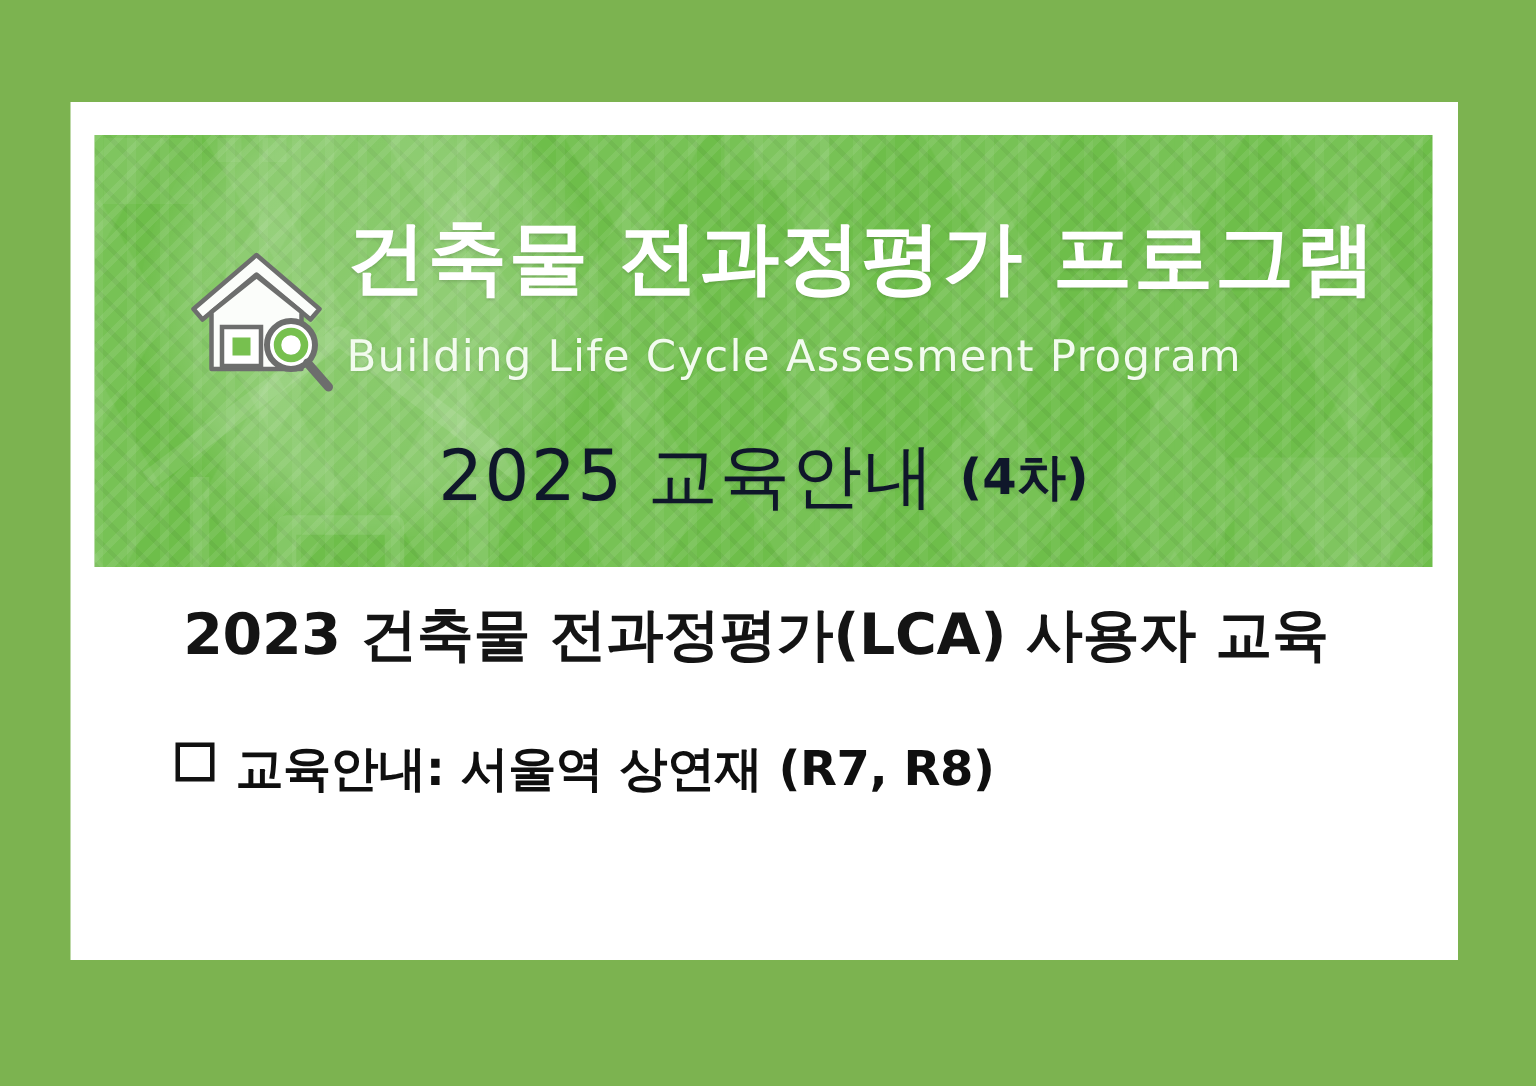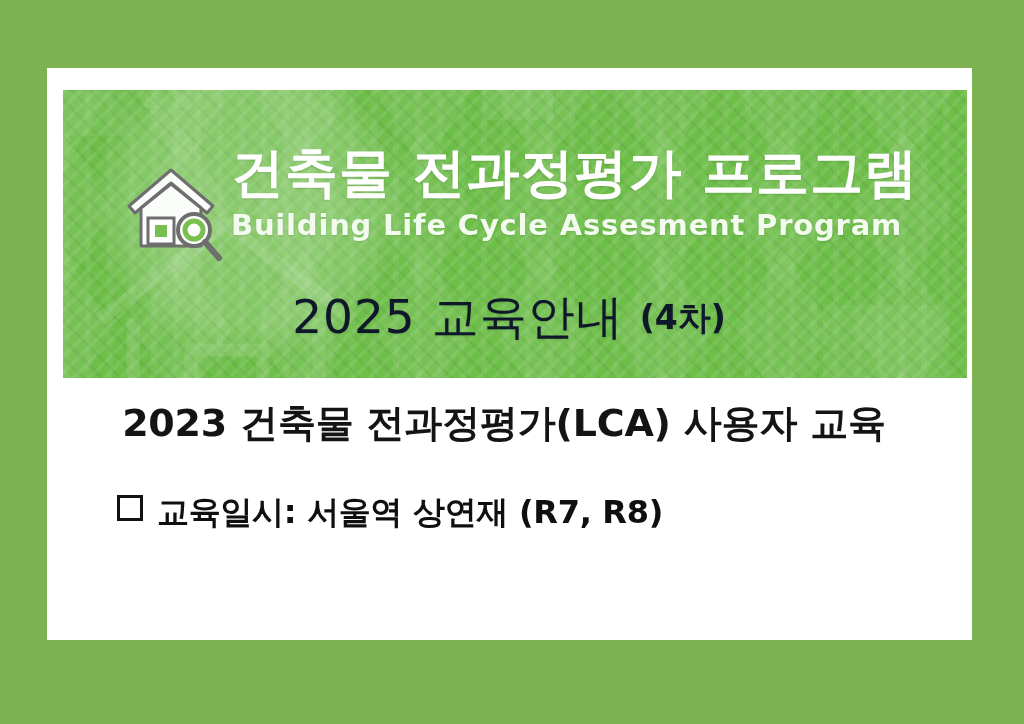--- a/index.html
+++ b/index.html
@@ -34,21 +34,20 @@
 
   
   #banner {
     position: absolute;
     left: 16px;   
     top: 22px;    
     width: 892px; 
     height: 288px;
     overflow: hidden;
     background: #6ebe4a;
-    padding-left: 12px;
   }
   .banner-layer {
     position: absolute;
     inset: 0;
     pointer-events: none;
   }
   
   .tex-diag {
     background-image: repeating-linear-gradient(
       135deg,
@@ -133,24 +132,24 @@
     font-family: "DejaVu Sans", "Liberation Sans", sans-serif;
     font-size: 53px;
     font-weight: 700;
     line-height: 1.02;
     color: #ffffff;
     letter-spacing: 1px;
     white-space: nowrap;
     text-shadow: 0 1px 2px rgba(0,0,0,0.13);
   }
   #banner-subtitle {
-    margin-top: 8px;
+    margin-top: 20px;
     font-family: "DejaVu Sans", "Liberation Sans", sans-serif;
     font-size: 29px;
-    font-weight: 700;
+    font-weight: 400;
     color: #f2fbee;
     letter-spacing: .8px;
     white-space: nowrap;
     text-shadow: 0 1px 2px rgba(0,0,0,0.10);
   }
   #banner-eventline {
     position: absolute;
     left: 0;
     top: 196px;
     width: 892px;
@@ -268,21 +267,21 @@
     </div>
 
     <div id="body-block">
 
       <div id="main-heading">2023 건축물 전과정평가(LCA) 사용자 교육</div>
 
       <div class="detail-list">
 
         <div class="detail-row">
           <span class="detail-bullet"></span>
-          <span>교육일시: 서울역 상연재 (R7, R8)</span>
+          <span>교육안내: 서울역 상연재 (R7, R8)</span>
         </div>
 
 
       </div>
     </div>
 
   </div>
 </div>
 
 </body></html>

